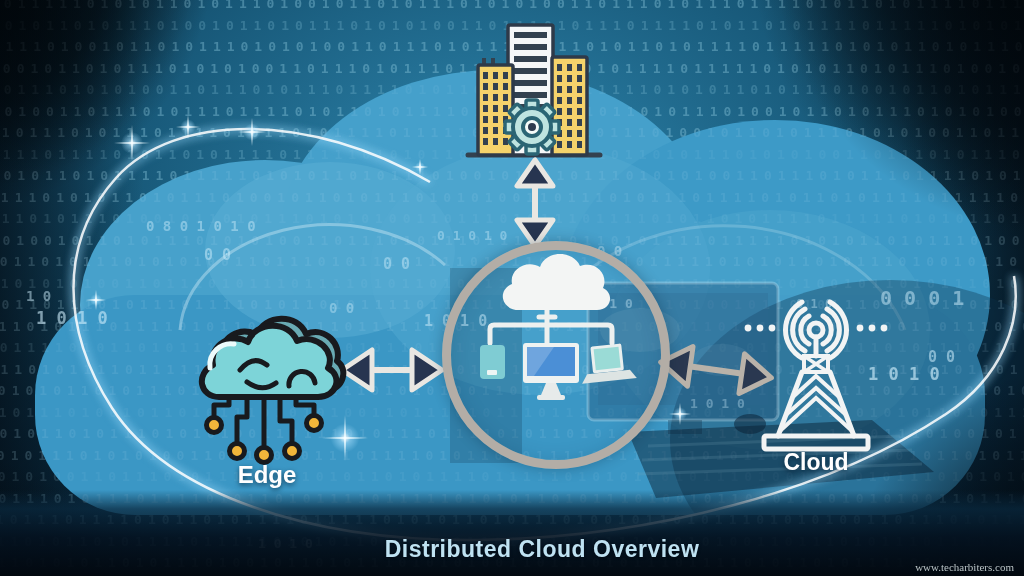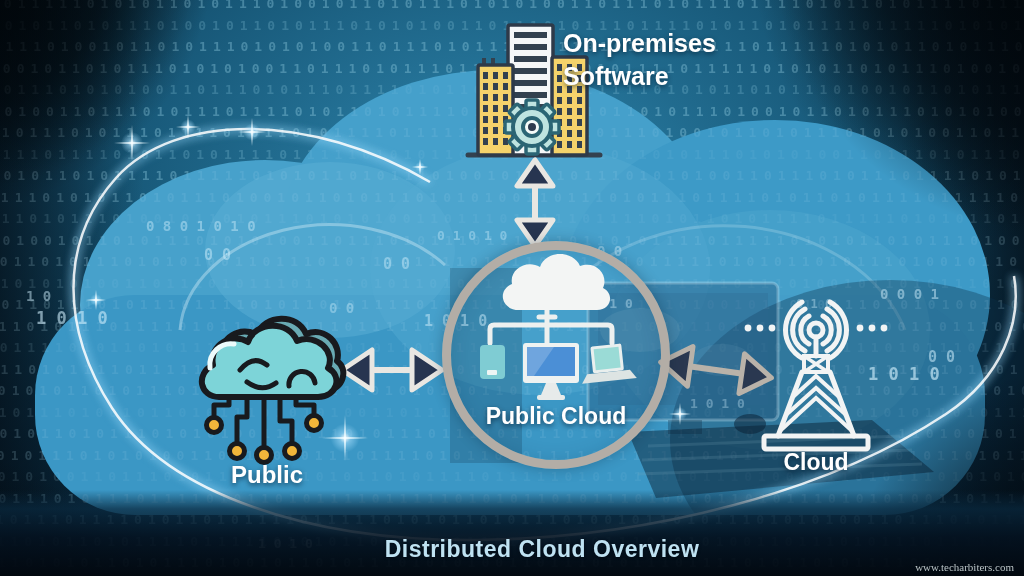--- a/index.html
+++ b/index.html
@@ -156,21 +156,21 @@
       <div class="scatter-digit" style="left: 146px; top: 218px; font-size: 14px; opacity: 0.45;">0 8 0 1 0 1 0</div>
       <div class="scatter-digit" style="left: 204px; top: 246px; font-size: 15px; opacity: 0.5;">0 0</div>
       <div class="scatter-digit" style="left: 383px; top: 255px; font-size: 15px; opacity: 0.45;">0 0</div>
       <div class="scatter-digit" style="left: 26px; top: 288px; font-size: 14px; opacity: 0.5;">1 0</div>
       <div class="scatter-digit" style="left: 36px; top: 308px; font-size: 17px; opacity: 0.6;">1 0 1 0</div>
       <div class="scatter-digit" style="left: 329px; top: 300px; font-size: 14px; opacity: 0.4;">0 0</div>
       <div class="scatter-digit" style="left: 424px; top: 312px; font-size: 15px; opacity: 0.5;">1 0 1 0</div>
       <div class="scatter-digit" style="left: 437px; top: 228px; font-size: 13px; opacity: 0.4;">0 1 0 1 0</div>
       <div class="scatter-digit" style="left: 597px; top: 243px; font-size: 14px; opacity: 0.45;">0 0</div>
       <div class="scatter-digit" style="left: 578px; top: 296px; font-size: 13px; opacity: 0.4;">1 0 1 0</div>
-      <div class="scatter-digit" style="left: 880px; top: 286px; font-size: 14px; opacity: 0.5;">0 0 0 1</div>
+      <div class="scatter-digit" style="left: 880px; top: 286px; font-size: 20px; opacity: 0.5;">0 0 0 1</div>
       <div class="scatter-digit" style="left: 928px; top: 348px; font-size: 15px; opacity: 0.55;">0 0</div>
       <div class="scatter-digit" style="left: 868px; top: 364px; font-size: 17px; opacity: 0.65;">1 0 1 0</div>
       <div class="scatter-digit" style="left: 796px; top: 297px; font-size: 12px; opacity: 0.4;">0 1 0</div>
       <div class="scatter-digit" style="left: 690px; top: 396px; font-size: 13px; opacity: 0.35;">1 0 1 0</div>
       <div class="scatter-digit" style="left: 258px; top: 536px; font-size: 13px; opacity: 0.5;">1 0 1 0</div>
     </div>
 
   <svg style="left:464px;top:14px" width="140" height="150" viewBox="0 0 140 150">
     <line x1="4" y1="141" x2="136" y2="141" stroke="#33414f" stroke-width="5" stroke-linecap="round"></line>
     <rect x="44" y="11" width="45" height="130" rx="2" fill="#f5f7f8" stroke="#2e3a49" stroke-width="3.5"></rect>
@@ -246,24 +246,20 @@
         <rect x="-6" y="-27" width="12" height="13" rx="2" transform="rotate(180)"></rect>
         <rect x="-6" y="-27" width="12" height="13" rx="2" transform="rotate(225)"></rect>
         <rect x="-6" y="-27" width="12" height="13" rx="2" transform="rotate(270)"></rect>
         <rect x="-6" y="-27" width="12" height="13" rx="2" transform="rotate(315)"></rect>
       </g>
       <circle r="19" fill="#bfe4e0" stroke="#2b6574" stroke-width="4"></circle>
       <circle r="9" fill="#f4fbf9" stroke="#2b6574" stroke-width="4"></circle>
       <circle r="4" fill="#2e3b4e"></circle>
     </g>
   </svg>
-  <div class="node-label onprem-label">
-    <div>On-premises</div>
-    <div>Software</div>
-  </div>
 
   <svg style="left:503px;top:154px" width="64" height="98" viewBox="0 0 64 98">
     <line x1="32" y1="24" x2="32" y2="74" stroke="#e9e7e2" stroke-width="6"></line>
     <polygon points="32,6 14,32 50,32" fill="#273550" stroke="#e9e7e2" stroke-width="5" stroke-linejoin="round"></polygon>
     <polygon points="32,92 14,66 50,66" fill="#273550" stroke="#e9e7e2" stroke-width="5" stroke-linejoin="round"></polygon>
   </svg>
   <svg style="left:336px;top:336px" width="112" height="68" viewBox="0 0 112 68">
     <line x1="24" y1="34" x2="88" y2="34" stroke="#e9e7e2" stroke-width="6"></line>
     <polygon points="6,34 36,14 36,54" fill="#273550" stroke="#e9e7e2" stroke-width="5" stroke-linejoin="round"></polygon>
     <polygon points="106,34 76,14 76,54" fill="#273550" stroke="#e9e7e2" stroke-width="5" stroke-linejoin="round"></polygon>
@@ -290,21 +286,20 @@
         <polygon points="76,97 103,97 83,126 76,126" fill="rgba(255,255,255,0.2)"></polygon>
         <polygon points="95,133 105,133 110,145 90,145" fill="#e7ebea"></polygon>
         <rect x="86" y="145" width="28" height="5" rx="2" fill="#e7ebea"></rect>
       </g>
       <g transform="rotate(-6 156 112)">
         <rect x="141" y="95" width="31" height="27" rx="2" fill="#e9efee"></rect>
         <rect x="144" y="98" width="25" height="21" fill="#9adbd6"></rect>
         <polygon points="135,122 178,122 184,131 129,131" fill="#dde4e3"></polygon>
       </g>
     </svg>
-    <div class="node-label public-cloud-label">Public Cloud</div>
   </div>
 
   <svg style="left:192px;top:304px" width="150" height="175" viewBox="0 0 150 175">
     <path d="M 36 86 C 17 86 12 63 30 54 C 26 34 49 21 65 31 C 72 10 106 9 114 30 C 134 22 150 41 145 57 C 157 65 151 86 135 86 Z" fill="#69aab3" stroke="#181a1e" stroke-width="6" stroke-linejoin="round"></path>
     <path d="M 27 93 C 8 93 3 70 21 61 C 17 41 40 28 56 38 C 63 17 97 16 105 37 C 125 29 144 48 136 64 C 151 72 145 93 126 93 Z" fill="#7dd4d8" stroke="#181a1e" stroke-width="6" stroke-linejoin="round"></path>
     <path d="M 18 64 C 16 49 29 38 42 40" stroke="#ecfbfb" stroke-width="5" fill="none" stroke-linecap="round"></path>
     <path d="M 48 66 q 13 -16 27 -5 M 55 78 q 15 11 29 1 M 97 82 a 13 13 0 0 1 26 -3" stroke="#181a1e" stroke-width="5" fill="none" stroke-linecap="round"></path>
     <g stroke="#181a1e" stroke-width="5" fill="none" stroke-linejoin="round">
       <path d="M 37 93 V 101 H 22 V 113"></path>
       <path d="M 55 93 V 113 H 45 V 139"></path>
@@ -313,21 +308,21 @@
       <path d="M 104 93 V 101 H 122 V 111"></path>
     </g>
     <g fill="#f2b63a" stroke="#181a1e" stroke-width="5">
       <circle cx="22" cy="121" r="7.5"></circle>
         <circle cx="45" cy="147" r="7.5"></circle>
         <circle cx="72" cy="151" r="7.5"></circle>
       <circle cx="100" cy="147" r="7.5"></circle>
         <circle cx="122" cy="119" r="7.5"></circle>
     </g>
   </svg>
-  <div class="node-label cloud-label">Public</div>
+  <div class="node-label cloud-label">Edge</div>
 
   <svg style="left:736px;top:296px" width="160" height="160" viewBox="0 0 160 160">
     <g stroke="#f2f4f4" stroke-width="5" fill="none" stroke-linecap="round">
       <circle cx="80" cy="34" r="7"></circle>
       <path d="M 73 20 A 16 16 0 0 0 73 48 M 69 13 A 24 24 0 0 0 69 55 M 66 6 A 32 32 0 0 0 66 62"></path>
       <path d="M 87 20 A 16 16 0 0 1 87 48 M 91 13 A 24 24 0 0 1 91 55 M 94 6 A 32 32 0 0 1 94 62"></path>
       <path d="M 80 41 V 60"></path>
       <rect x="68" y="60" width="24" height="16" stroke-width="4"></rect>
       <path d="M 68 60 L 92 76 M 92 60 L 68 76" stroke-width="3.5"></path>
       <path d="M 66 76 L 42 140 M 94 76 L 118 140"></path>

